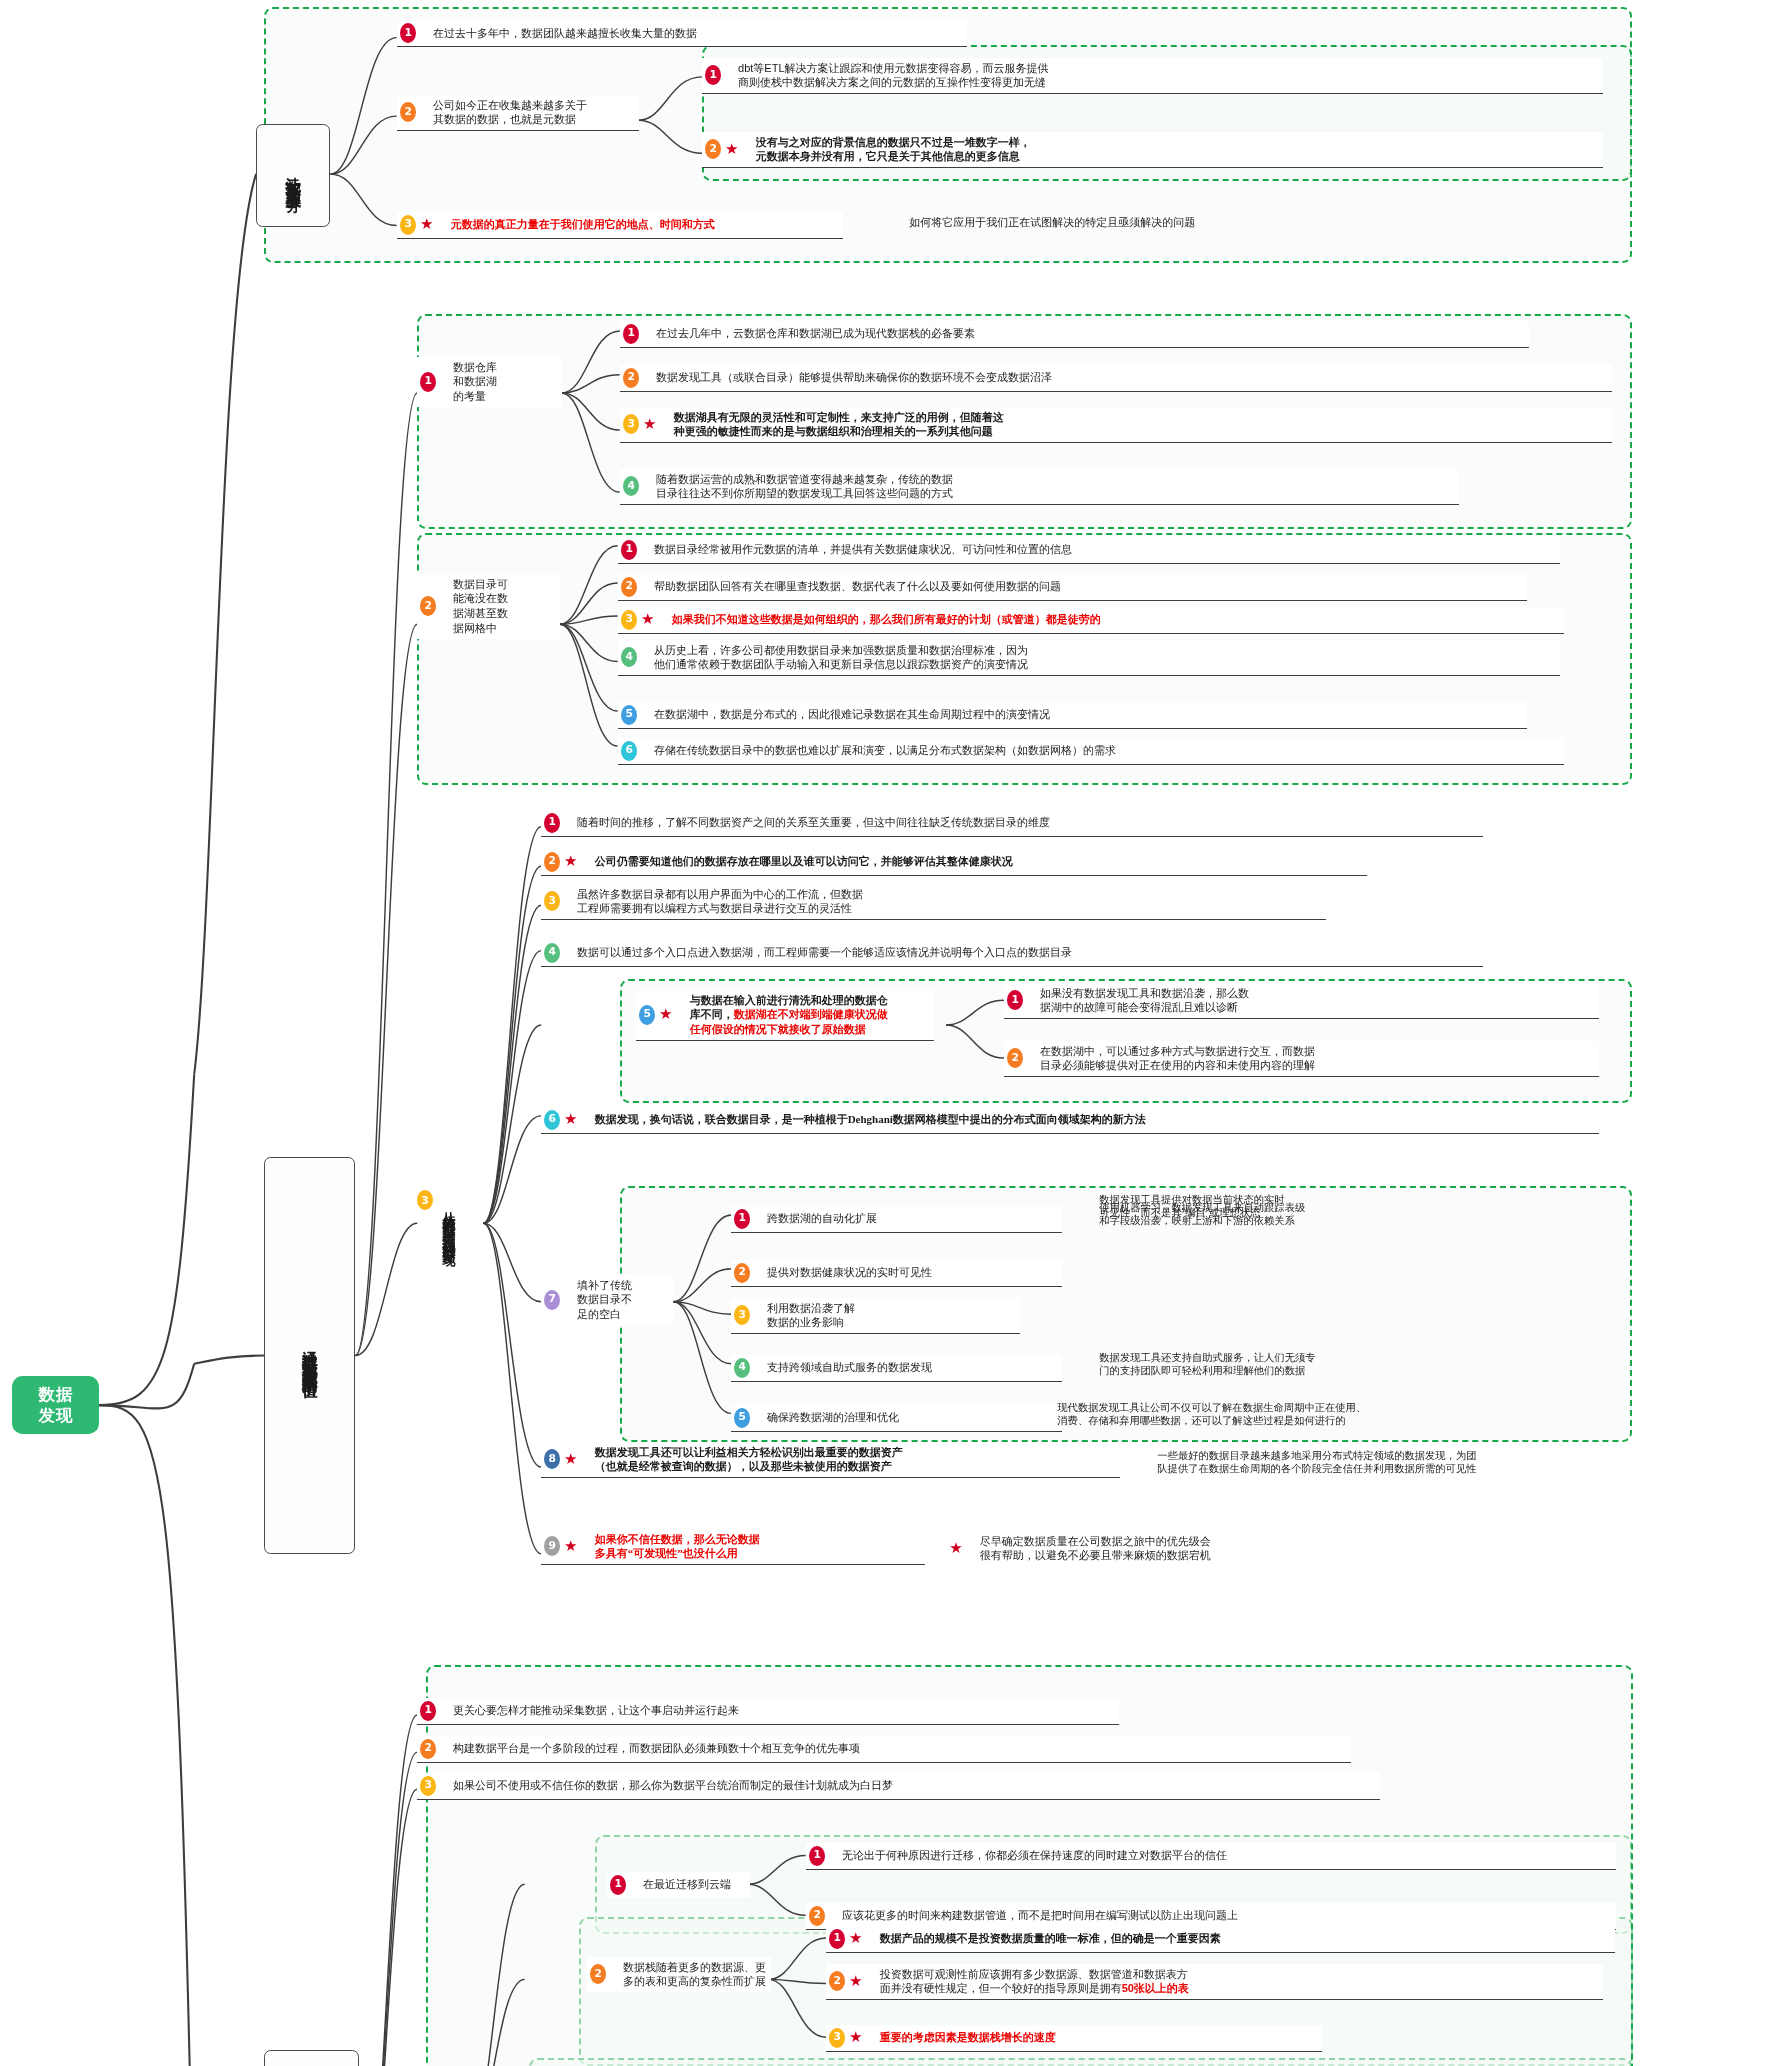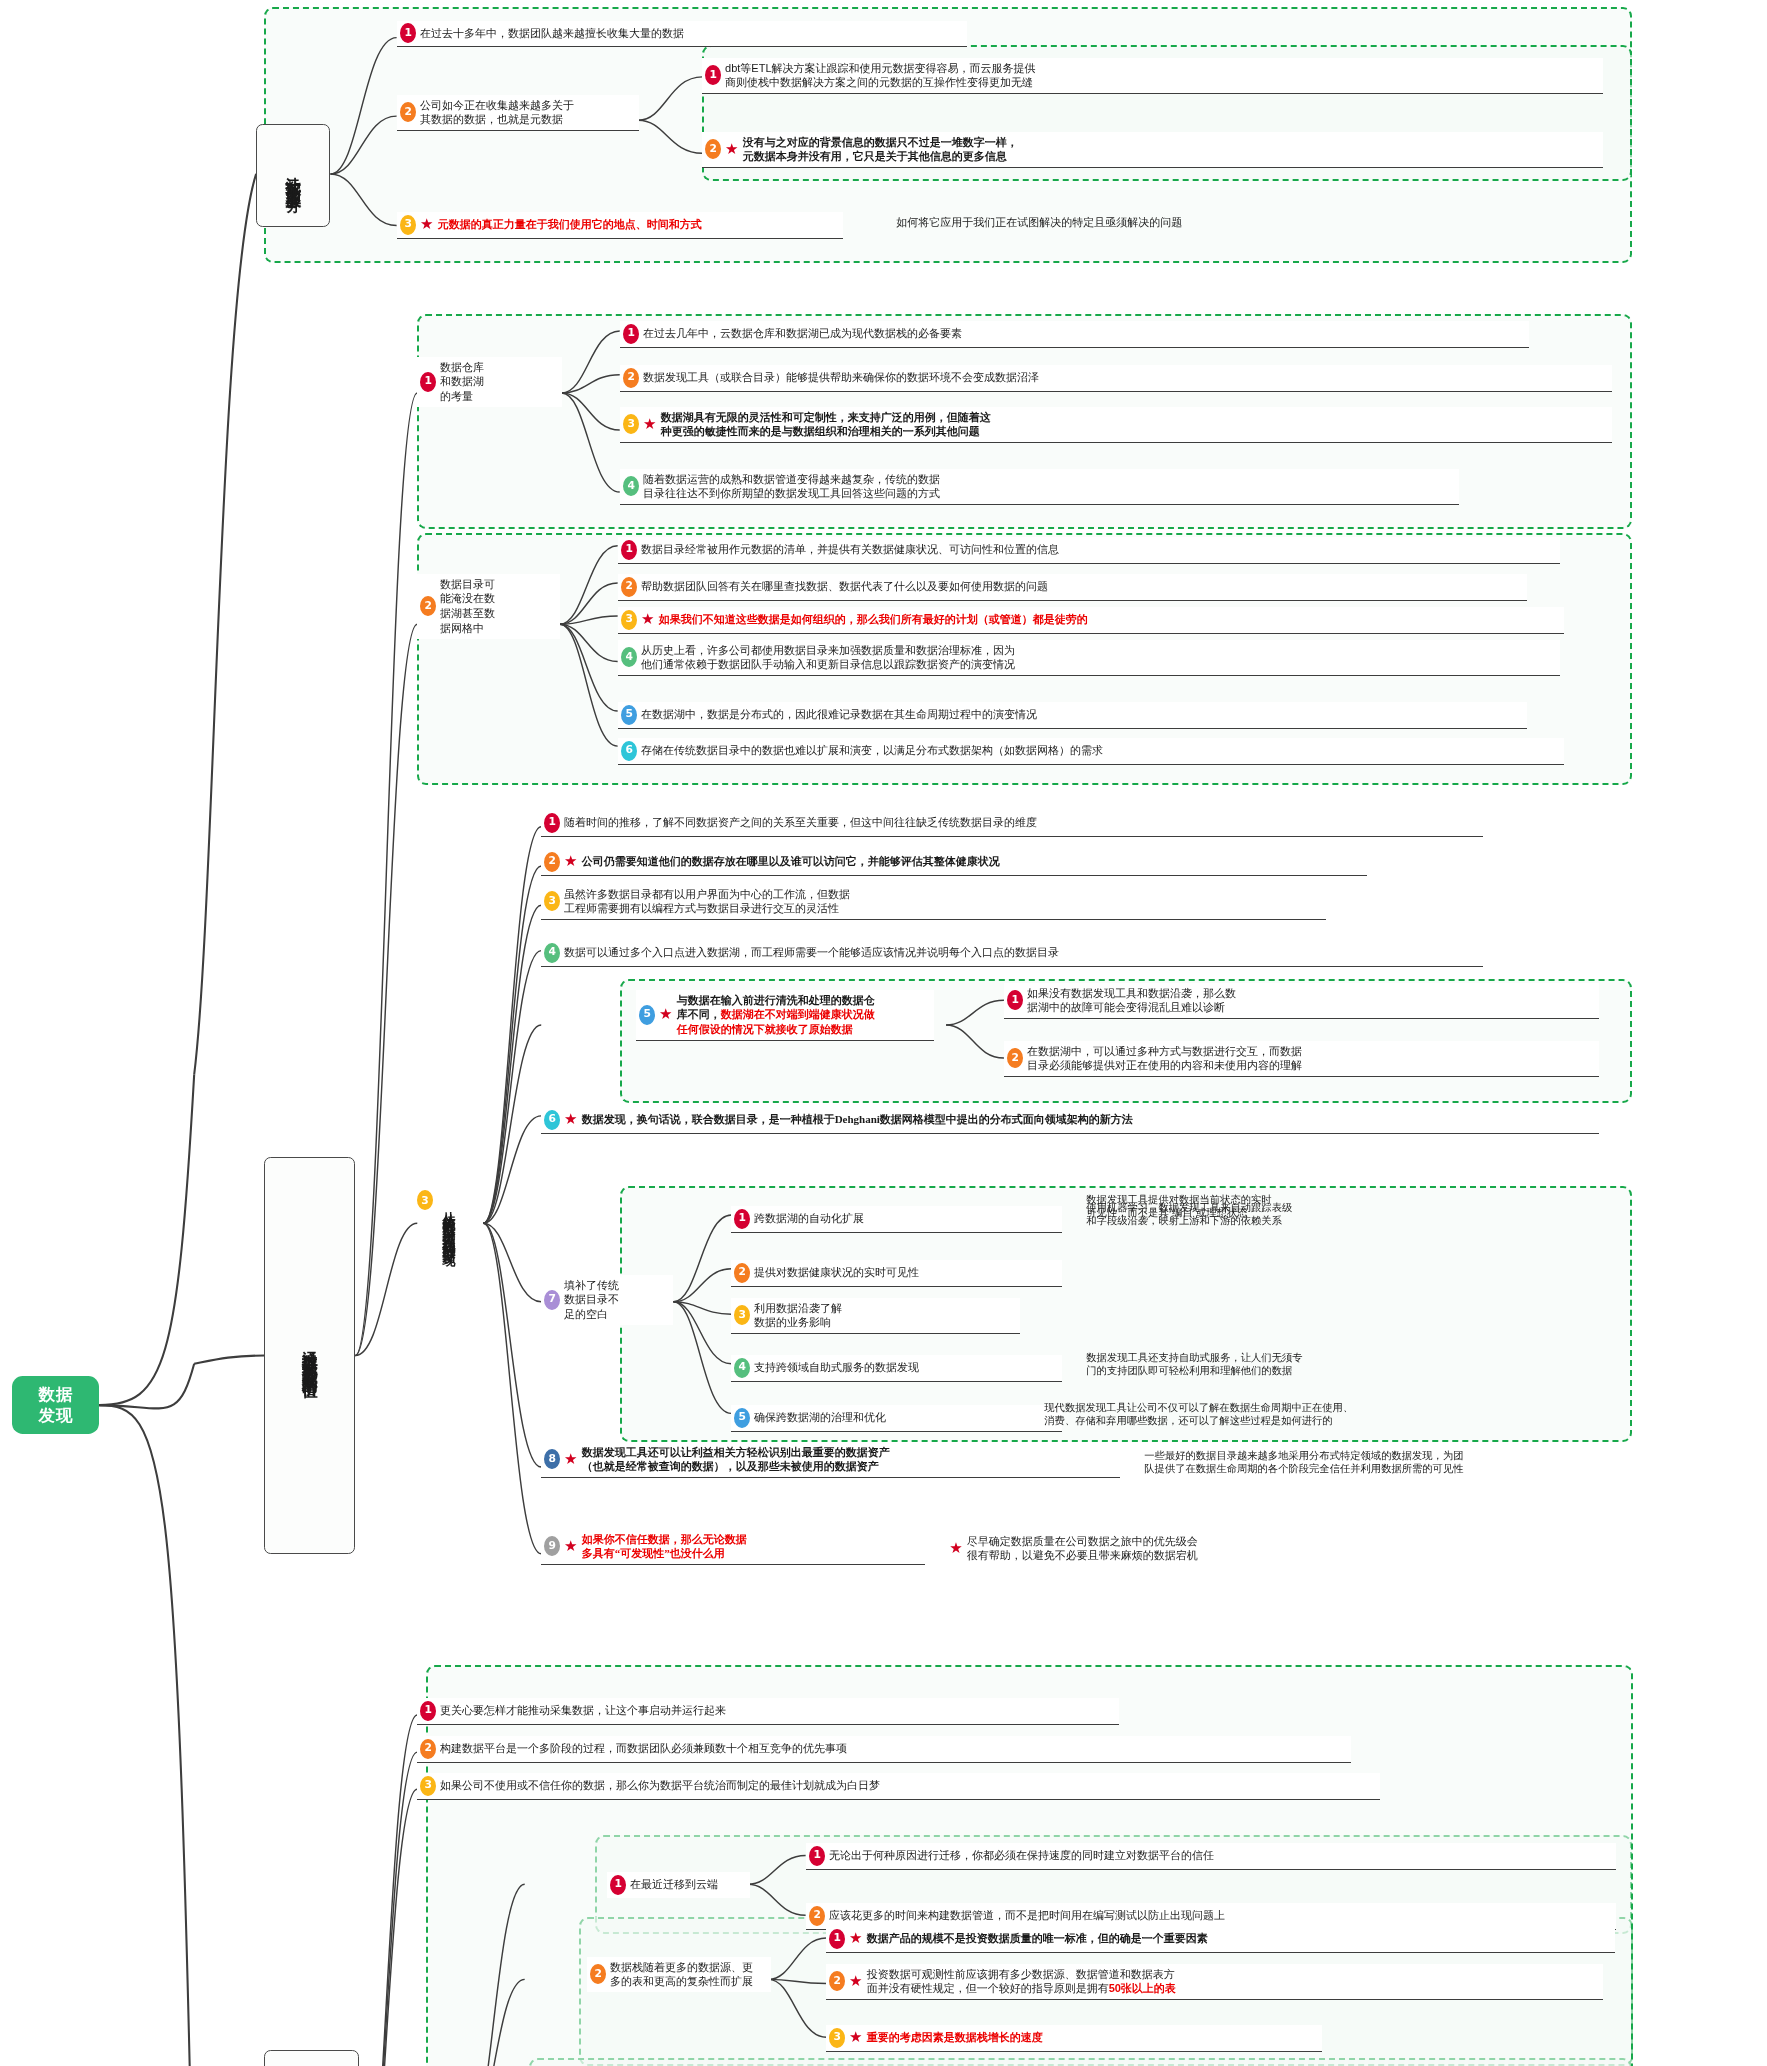--- a/index.html
+++ b/index.html
@@ -53,21 +53,21 @@
   
   .node{
     position:absolute;
     display:flex; align-items:center;
     background:#ffffff;
     border-bottom:1.2px solid #3d3d3d;
     padding:2.5px 4.1px 3.3px 3.3px;
     z-index:10;
     line-height:1.34;
   }
-  .node .txt{ font-size:11px; }
+  .node .txt{ font-size:11px;margin-left:13px; }
   .node.sm .txt{ font-size:10.3px; }
   .node.bold .txt{ font-weight:bold;font-family:Liberation Serif, serif; }
   .node.noline{ border-bottom:none; background:transparent; }
 
   
   .badge{
     flex:0 0 auto;
     width:15.7px; height:20px; border-radius:50%;
     color:#fff; font-size:10.7px; font-weight:bold;
     display:flex; align-items:center; justify-content:center;

